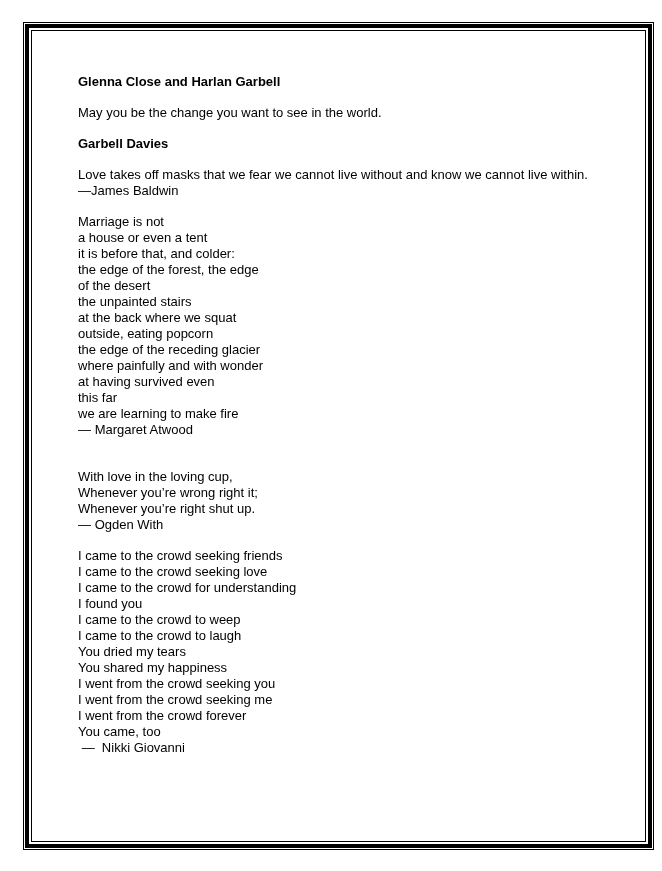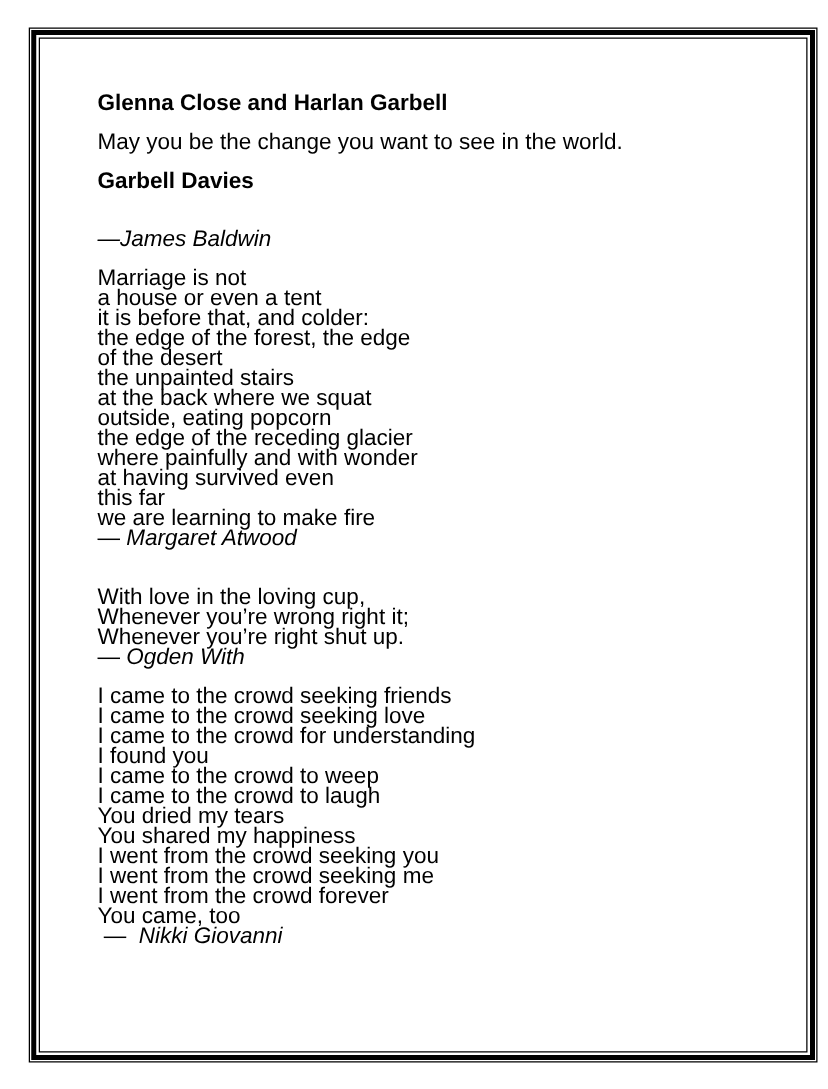--- a/index.html
+++ b/index.html
@@ -34,43 +34,43 @@
   }
   .page-frame-inner {
     width: 100%;
     height: 100%;
     border: 1px solid #000000;
     box-sizing: border-box;
     overflow: hidden;
   }
   .doc-content {
     padding: 43px 28px 0 46px;
-    font-size: 18px;
+    font-size: 13px;
     line-height: 16px;
   }
   .doc-content p {
     margin: 0 0 15px 0;
     white-space: pre-wrap;
   }
   .doc-content p.heading {
     font-weight: bold;
   }
   .seg { font-style: normal; margin-top: 48px; }
-  .seg.italic { font-style: italic; }
+  .seg.italic { }
 </style>
 </head>
 <body>
 
 <div class="page-frame-outer">
   <div class="page-frame-mid">
     <div class="page-frame-inner">
       <div class="doc-content" id="doc-content">
           <p class="heading">Glenna Close and Harlan Garbell</p>
           <p class="para"><span class="seg">May you be the change you want to see in the world.</span></p>
           <p class="heading">Garbell Davies</p>
-          <p class="para"><br><span class="seg italic">—James Baldwin</span></p>
+          <p class="para"><span class="seg">Love takes off masks that we fear we cannot live without and know we cannot live within.</span><br><span class="seg italic">—James Baldwin</span></p>
           <p class="para"><span class="seg">Marriage is not</span><br><span class="seg">a house or even a tent</span><br><span class="seg">it is before that, and colder:</span><br><span class="seg">the edge of the forest, the edge</span><br><span class="seg">of the desert</span><br><span class="seg">the unpainted stairs</span><br><span class="seg">at the back where we squat</span><br><span class="seg">outside, eating popcorn</span><br><span class="seg">the edge of the receding glacier</span><br><span class="seg">where painfully and with wonder</span><br><span class="seg">at having survived even</span><br><span class="seg">this far</span><br><span class="seg">we are learning to make fire</span><br><span class="seg">— </span><span class="seg italic">Margaret Atwood</span></p>
           <p class="para"><br><span class="seg">With love in the loving cup,</span><br><span class="seg">Whenever you’re wrong right it;</span><br><span class="seg">Whenever you’re right shut up.</span><br><span class="seg">— </span><span class="seg italic">Ogden With</span></p>
           <p class="para"><span class="seg">I came to the crowd seeking friends</span><br><span class="seg">I came to the crowd seeking love</span><br><span class="seg">I came to the crowd for understanding</span><br><span class="seg">I found you</span><br><span class="seg">I came to the crowd to weep</span><br><span class="seg">I came to the crowd to laugh</span><br><span class="seg">You dried my tears</span><br><span class="seg">You shared my happiness</span><br><span class="seg">I went from the crowd seeking you</span><br><span class="seg">I went from the crowd seeking me</span><br><span class="seg">I went from the crowd forever</span><br><span class="seg">You came, too</span><br><span class="seg"> —  </span><span class="seg italic">Nikki Giovanni</span></p>
         </div>
     </div>
   </div>
 </div>
 
 </body></html>

